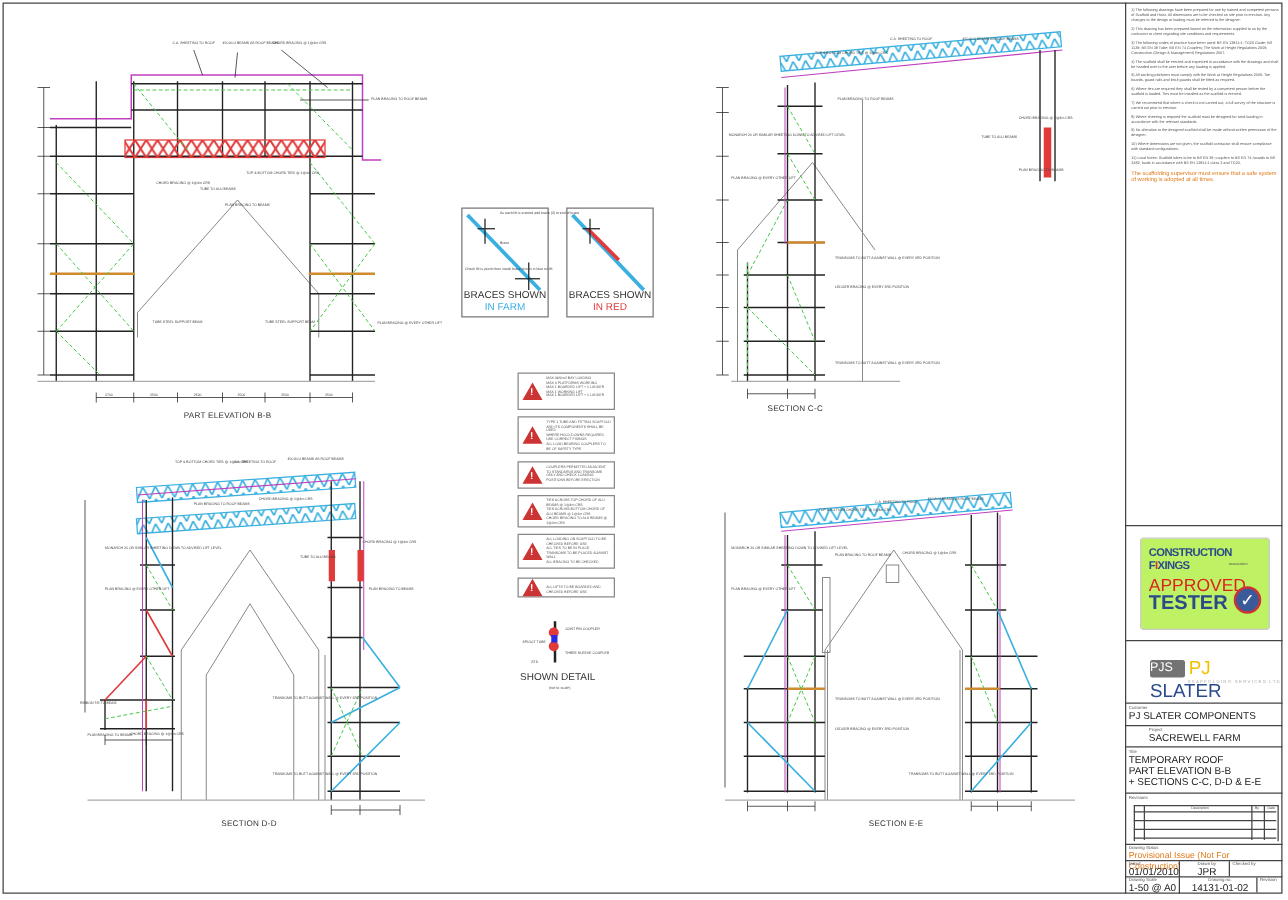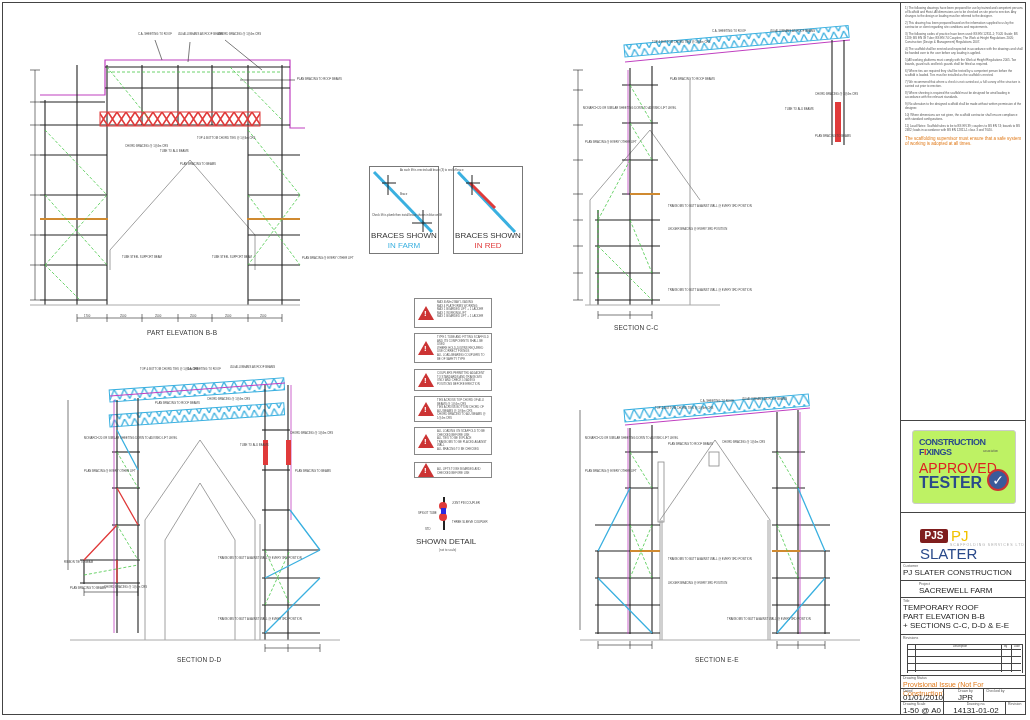--- a/index.html
+++ b/index.html
@@ -11,21 +11,21 @@
   .warnnote{color:#e07a1a;font-size:4.5px;line-height:5px;margin-top:4px;}
   .logo1{position:absolute;left:912px;top:430px;width:102px;height:72px;border:1px solid #ccc;border-radius:3px;background:#bef264;}
   .cf{position:absolute;left:6px;top:6px;font-size:9px;font-weight:bold;color:#2a4a8a;letter-spacing:-0.5px;}
   .cf span{color:#d33;}
   .cfs{position:absolute;left:70px;top:18px;font-size:3px;color:#555;}
   .ap{position:absolute;left:6px;top:30px;font-size:14px;font-weight:normal;color:#d22;line-height:14px;}
   .te{position:absolute;left:6px;top:44px;font-size:16px;font-weight:bold;color:#2a4a8a;line-height:16px;}
   .seal{position:absolute;left:74px;top:38px;width:22px;height:22px;border-radius:50%;background:#3a5a9a;border:2px solid #c33;box-sizing:border-box;color:#fff;font-size:14px;text-align:center;line-height:18px;}
   .sep{position:absolute;left:900px;width:126px;border-top:1px solid #444;}
   .pjs{position:absolute;left:920px;top:526px;}
-  .pjs .box{display:inline-block;width:28px;height:14px;background:#7f1d1d;color:#fff;font-size:10px;font-weight:bold;text-align:center;line-height:14px;border-radius:2px;vertical-align:middle;}
+  .pjs .box{display:inline-block;width:28px;height:14px;background:#737373;color:#fff;font-size:10px;font-weight:normal;text-align:left;line-height:14px;border-radius:2px;vertical-align:middle;}
   .pjs .pj{font-size:15px;color:#f2c200;vertical-align:middle;margin-left:3px;}
   .pjs .sl{font-size:15px;color:#2a4a8a;vertical-align:middle;}
   .pjsub{position:absolute;left:950px;top:543px;font-size:3.5px;color:#aaa;letter-spacing:1px;}
   .fld{position:absolute;left:903px;width:120px;}
   .lbl{font-size:3.5px;color:#555;display:block;}
   .val{font-size:8px;color:#222;line-height:9px;display:block;}
   .val.or{color:#e07a1a;}
   .rev{position:absolute;left:903px;top:636px;width:120px;height:38px;}
   .rev .g{position:absolute;left:4px;top:8px;width:114px;height:28px;border:1px solid #444;border-bottom:none;}
   .rev .row{position:absolute;left:4px;width:114px;border-top:1px solid #444;}
@@ -435,21 +435,21 @@
 
 <div class="sep" style="top:512px;"></div>
 <div class="pjs">
   <span class="box">PJS</span><span class="pj">PJ</span> <span class="sl">SLATER</span>
 </div>
 <div class="pjsub">SCAFFOLDING SERVICES LTD</div>
 
 <div class="sep" style="top:562px;"></div>
 <div class="fld" style="top:564px;">
   <span class="lbl">Customer</span>
-    <span class="val">PJ SLATER CONSTRUCTION</span>
+    <span class="val">PJ SLATER COMPONENTS</span>
 </div>
 <div class="sep" style="top:580px;"></div>
 <div class="fld" style="top:582px;margin-left:16px;">
   <span class="lbl">Project</span>
     <span class="val">SACREWELL FARM</span>
 </div>
 <div class="sep" style="top:597px;"></div>
 <div class="fld" style="top:599px;">
   <span class="lbl">Title</span>
   <span class="val">TEMPORARY ROOF</span>

